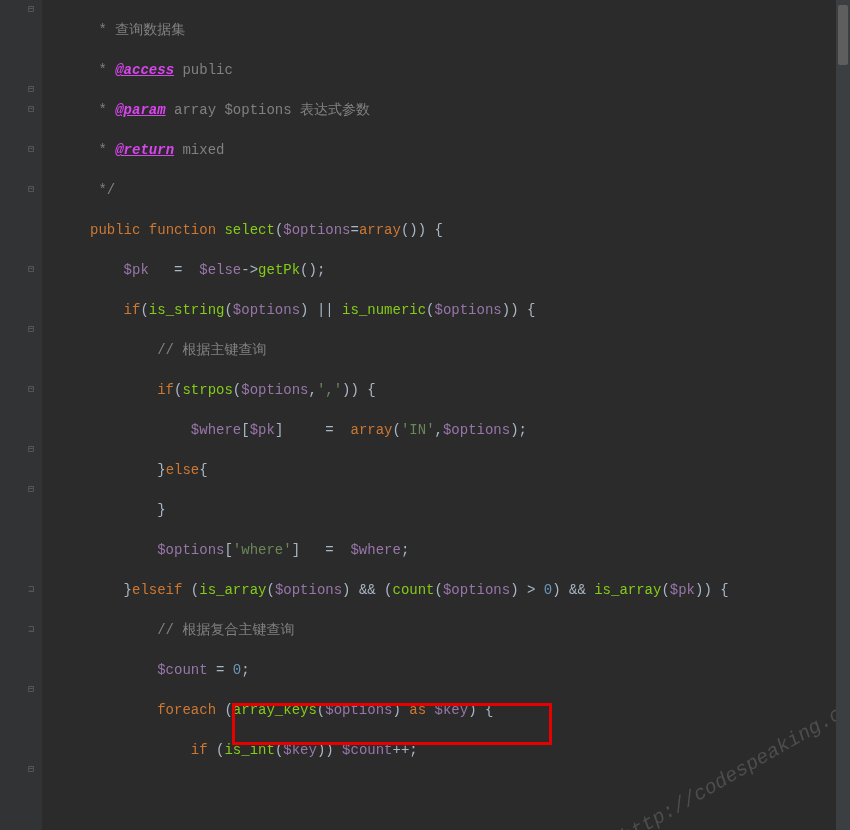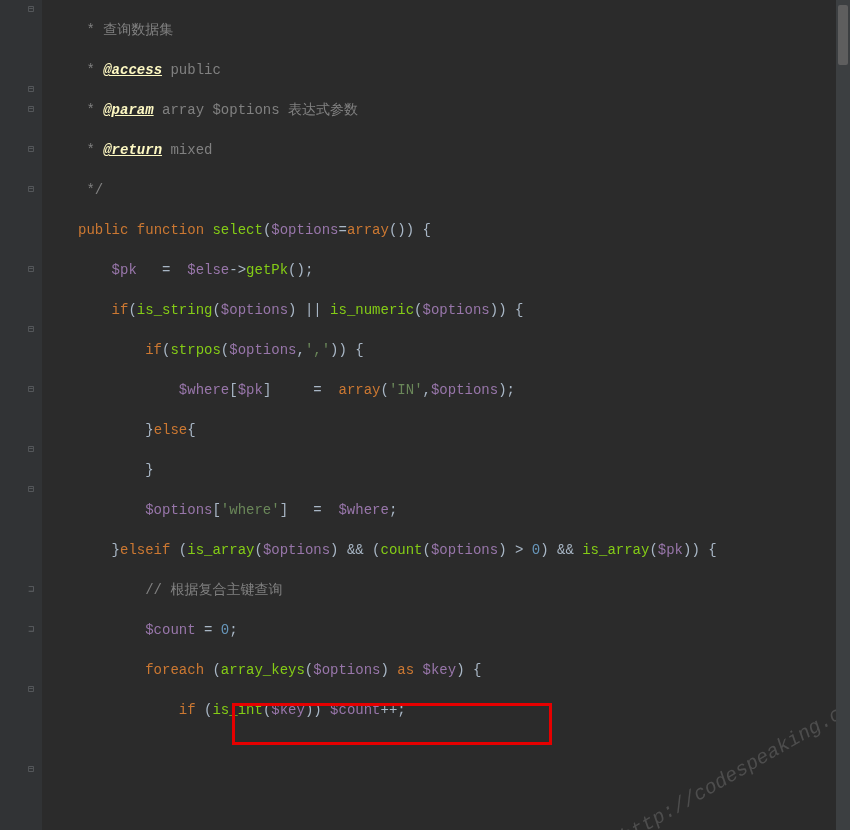--- a/index.html
+++ b/index.html
@@ -28,23 +28,23 @@
       height: 10px;
       font-size: 10px;
       color: #606366;
     }
     .code-area {
       flex: 1;
       padding-left: 36px;
       white-space: pre;
       position: relative;
     }
-    .line { height: 20px; }
+    .line { height: 20px; margin-left: 12px; }
     .c-comment { color: #808080; }
-    .c-doctag { color: #fef9c3; font-style: italic; font-weight: bold; text-decoration: underline; }
+    .c-doctag { color: #d946ef; font-style: italic; font-weight: bold; text-decoration: underline; }
     .c-keyword { color: #cc7832; }
     .c-func { color: #84cc16; }
     .c-var { color: #9876aa; }
     .c-string { color: #6a8759; }
     .c-num { color: #6897bb; }
     .red-box {
       position: absolute;
       border: 3px solid #e60000;
       left: 232px;
       top: 703px;
@@ -102,20 +102,21 @@
     </div>
   <div class="code-area">
 <div class="line"><span class="c-comment"> * 查询数据集</span></div>
 <div class="line"><span class="c-comment"> * </span><span class="c-doctag">@access</span><span class="c-comment"> public</span></div>
 <div class="line"><span class="c-comment"> * </span><span class="c-doctag">@param</span><span class="c-comment"> array $options 表达式参数</span></div>
 <div class="line"><span class="c-comment"> * </span><span class="c-doctag">@return</span><span class="c-comment"> mixed</span></div>
 <div class="line"><span class="c-comment"> */</span></div>
 <div class="line"><span class="c-keyword">public</span> <span class="c-keyword">function</span> <span class="c-func">select</span>(<span class="c-var">$options</span>=<span class="c-keyword">array</span>()) {</div>
 <div class="line">    <span class="c-var">$pk</span>   =  <span class="c-var">$else</span>-&gt;<span class="c-func">getPk</span>();</div>
 <div class="line">    <span class="c-keyword">if</span>(<span class="c-func">is_string</span>(<span class="c-var">$options</span>) || <span class="c-func">is_numeric</span>(<span class="c-var">$options</span>)) {</div>
+<div class="line">        <span class="c-comment">// 根据主键查询</span></div>
 <div class="line">        <span class="c-keyword">if</span>(<span class="c-func">strpos</span>(<span class="c-var">$options</span>,<span class="c-string">','</span>)) {</div>
 <div class="line">            <span class="c-var">$where</span>[<span class="c-var">$pk</span>]     =  <span class="c-keyword">array</span>(<span class="c-string">'IN'</span>,<span class="c-var">$options</span>);</div>
 <div class="line">        }<span class="c-keyword">else</span>{</div>
 <div class="line">        }</div>
 <div class="line">        <span class="c-var">$options</span>[<span class="c-string">'where'</span>]   =  <span class="c-var">$where</span>;</div>
 <div class="line">    }<span class="c-keyword">elseif</span> (<span class="c-func">is_array</span>(<span class="c-var">$options</span>) &amp;&amp; (<span class="c-func">count</span>(<span class="c-var">$options</span>) &gt; <span class="c-num">0</span>) &amp;&amp; <span class="c-func">is_array</span>(<span class="c-var">$pk</span>)) {</div>
 <div class="line">        <span class="c-comment">// 根据复合主键查询</span></div>
 <div class="line">        <span class="c-var">$count</span> = <span class="c-num">0</span>;</div>
 <div class="line">        <span class="c-keyword">foreach</span> (<span class="c-func">array_keys</span>(<span class="c-var">$options</span>) <span class="c-keyword">as</span> <span class="c-var">$key</span>) {</div>
 <div class="line">            <span class="c-keyword">if</span> (<span class="c-func">is_int</span>(<span class="c-var">$key</span>)) <span class="c-var">$count</span>++;</div>

